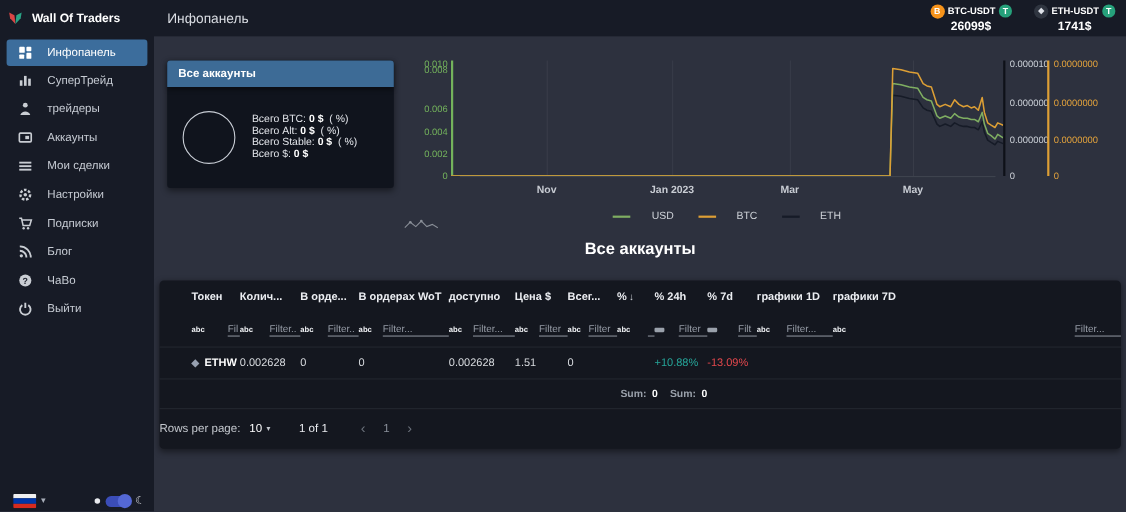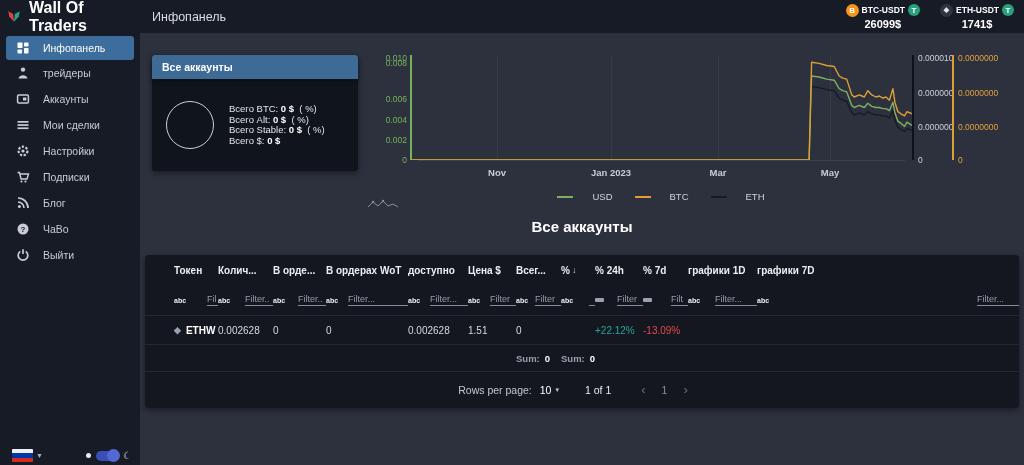--- a/index.html
+++ b/index.html
@@ -17,21 +17,21 @@
           font-size:8px; font-weight:bold; color:#fff; }
   .coin.btc { background:#f7931a; }
   .coin.eth { background:#2f3540; font-size:7px; color:#dfe3ea; }
   .coin.usdt { background:#26a17b; width:12px; height:12px; }
   .ticker-pair { color:#fff; font-weight:bold; font-size:8.5px; }
   .ticker-price { color:#fff; font-weight:bold; font-size:11px; }
 
   
   .sidebar { position:absolute; left:0; top:0; width:140px; height:465px; background:#171b26; z-index:4; }
   .brand { display:flex; align-items:center; gap:8px; height:33px; padding-left:7px; }
-  .brand-name { color:#fff; font-weight:bold; font-size:16px; }
+  .brand-name { color:#fff; font-weight:bold; font-size:11px; }
   .nav { margin-top:3px; }
   .nav-item { display:flex; align-items:center; gap:13px; height:26px; padding-left:16px; cursor:pointer; }
   .nav-item.active { background:#3c6d9c; border-radius:3px; margin:0 6px 0 6px; padding-left:10px; height:24px; }
   .nav-label { color:#c6cbd3; font-size:10.5px; }
   .nav-item.active .nav-label { color:#fff; }
   .nav-icon { width:14px; height:14px; flex:none; }
   .footer-controls { position:absolute; left:12px; bottom:3px; width:120px; display:flex; align-items:center; justify-content:space-between; }
   .flag-wrap { display:flex; align-items:center; gap:3px; }
   .flag { width:21px; height:13px; border-radius:1px; overflow:hidden; display:flex; flex-direction:column; }
   .flag div { flex:1; }
@@ -110,23 +110,23 @@
   .tfilter > div:nth-child(11) .filter-input{width:42px}
   .tfilter > div:nth-child(12) .filter-input{width:42px}
   .trow-data { height:30px; border-top:1px solid #23272f; border-bottom:1px solid #23272f; }
   .td { color:#d7dade; font-size:10px; }
   .token-cell { display:flex; align-items:center; gap:5px; font-weight:bold; color:#fff; font-size:10px; }
   .eth-diamond { color:#97a0b0; font-size:9px; }
   .pos { color:#26a69a; } .neg { color:#e5484d; }
   .trow-sum { height:26px; }
   .sum-cell { display:flex; align-items:baseline; }
   .sc7 { grid-column:7; } .sc8 { grid-column:8; }
-  .sum-label { color:#9aa1ab; font-weight:bold; font-size:9.5px; }
+  .sum-label { color:#9aa1ab; font-weight:bold; font-size:9.5px;margin-left:48px; }
   .sum-val { color:#fff; font-weight:bold; font-size:9.5px; margin-left:5px; }
-  .tfoot { height:36px; border-top:1px solid #23272f; display:flex; align-items:center; justify-content:center;
+  .tfoot { height:36px; border-top:1px solid #23272f; display:flex; align-items:center; justify-content:flex-start;
            padding-right:18px; color:#c3c7cd; font-size:10.5px; }
   .rpp { display:flex; align-items:center; gap:8px; }
   .rpp-select { display:flex; align-items:center; gap:4px; color:#fff; cursor:pointer; }
   .rpp-caret { font-size:7px; color:#c3c7cd; }
   .range-label { margin-left:26px; color:#e8eaee; }
   .pager { display:flex; align-items:center; gap:16px; margin-left:30px; }
   .chev { color:#6a707a; font-size:13px; cursor:pointer; }
   .page-num { color:#8a909a; font-size:10.5px; }
 </style>
 </head>
@@ -145,20 +145,28 @@
       <svg class="nav-icon" viewBox="0 0 14 14">
         <rect x="1.5" y="1.5" width="5" height="5.5" rx="0.8" fill="#fff"></rect>
           <rect x="8" y="1.5" width="4.5" height="4" rx="0.8" fill="#fff"></rect>
         <rect x="1.5" y="8.5" width="4.5" height="4" rx="0.8" fill="#fff"></rect>
           <rect x="8" y="7" width="4.5" height="5.5" rx="0.8" fill="#fff"></rect>
       </svg>
       <span class="nav-label">Инфопанель</span>
     </div>
     <div class="nav-item">
       <svg class="nav-icon" viewBox="0 0 14 14">
+        <rect x="2" y="7" width="2.4" height="5" fill="#c9cdd3"></rect>
+          <rect x="5.8" y="3" width="2.4" height="9" fill="#c9cdd3"></rect>
+          <rect x="9.6" y="5.5" width="2.4" height="6.5" fill="#c9cdd3"></rect>
+      </svg>
+      <span class="nav-label">СуперТрейд</span>
+    </div>
+    <div class="nav-item">
+      <svg class="nav-icon" viewBox="0 0 14 14">
         <circle cx="7" cy="3.6" r="2.2" fill="#c9cdd3"></circle>
           <path d="M2.5 12.5 C3.5 8.2 10.5 8.2 11.5 12.5 Z" fill="#c9cdd3"></path>
       </svg>
       <span class="nav-label">трейдеры</span>
     </div>
     <div class="nav-item">
       <svg class="nav-icon" viewBox="0 0 14 14">
         <rect x="1.6" y="3" width="10.8" height="8" rx="1" fill="none" stroke="#c9cdd3" stroke-width="1.5"></rect>
           <rect x="7" y="5.5" width="3.4" height="3" fill="#c9cdd3"></rect>
       </svg>
@@ -426,21 +434,21 @@
           <span class="eth-diamond">◆</span>
           <span>ETHW</span>
         </div>
       <div class="td">0.002628</div>
       <div class="td">0</div>
       <div class="td">0</div>
       <div class="td">0.002628</div>
       <div class="td">1.51</div>
       <div class="td">0</div>
       <div class="td"></div>
-      <div class="td pos">+22.12%</div>
+      <div class="td pos">+10.88%</div>
       <div class="td neg">-13.09%</div>
       <div class="td"></div>
       <div class="td"></div>
     </div>
 
     <div class="tgrid trow-sum">
       <div class="sum-cell sc7">
           <span class="sum-label">Sum:</span>
           <span class="sum-val">0</span>
         </div>

